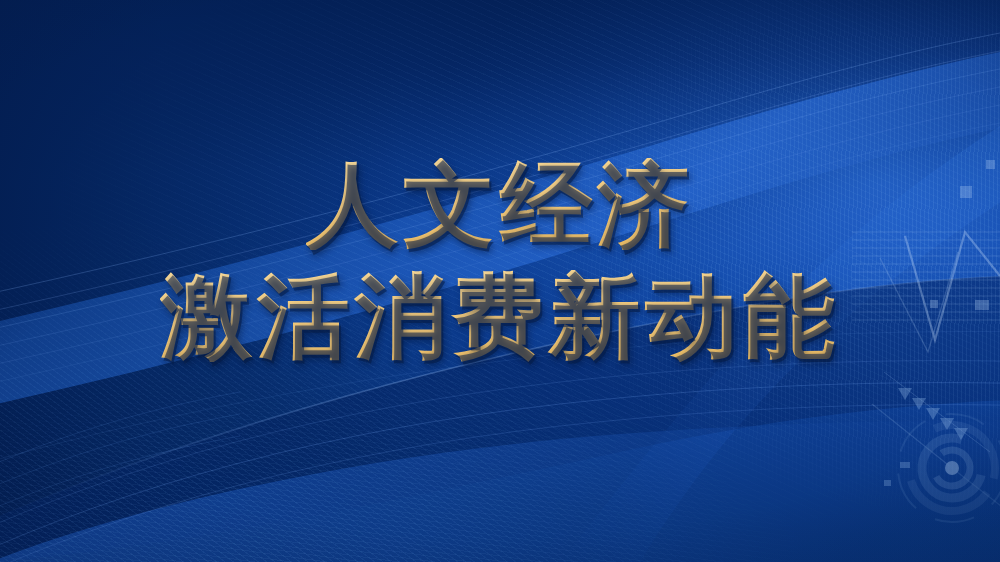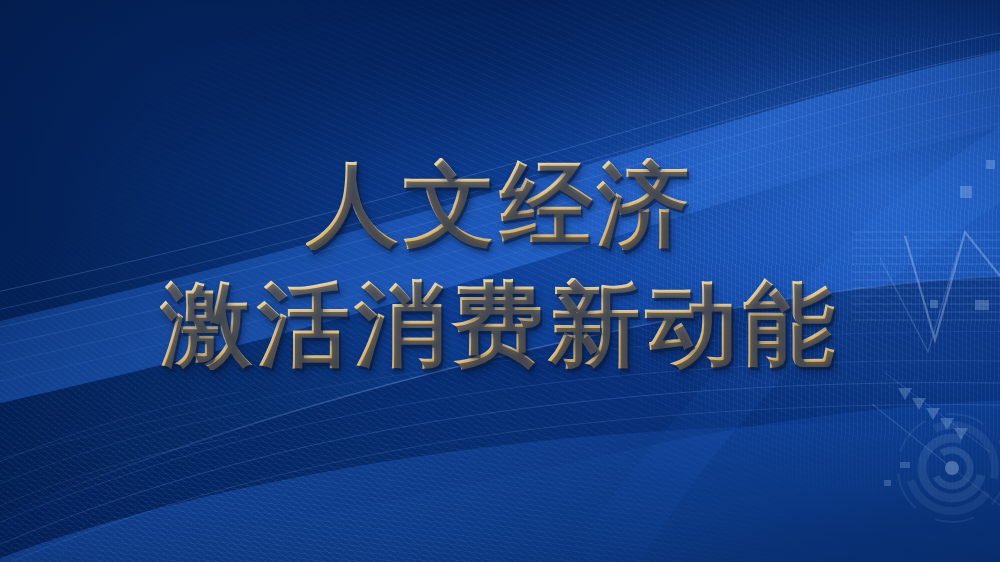--- a/index.html
+++ b/index.html
@@ -84,21 +84,21 @@
     font-family:"DejaVu Serif","Liberation Serif",serif;
     text-shadow:
        2px 3px 0 rgba(6,28,70,.55),
        3px 5px 7px rgba(3,18,50,.45);
     background:linear-gradient(178deg,#fbdd9c 0%,#f7cf81 42%,#f0bf63 100%);
     -webkit-background-clip:text;
             background-clip:text;
     -webkit-text-fill-color:transparent;
   }
   #title-line-1{font-size:92px;}
-  #title-line-2{font-size:92px;margin-top:28px;}
+  #title-line-2{font-size:92px;margin-top:20px;}
 
   
   #vignette{
     background:radial-gradient(120% 105% at 50% 45%, rgba(0,0,0,0) 48%, rgba(2,18,50,.30) 84%, rgba(2,15,44,.52) 100%);
     z-index:8;
   }
 </style>
 </head>
 <body>
 

